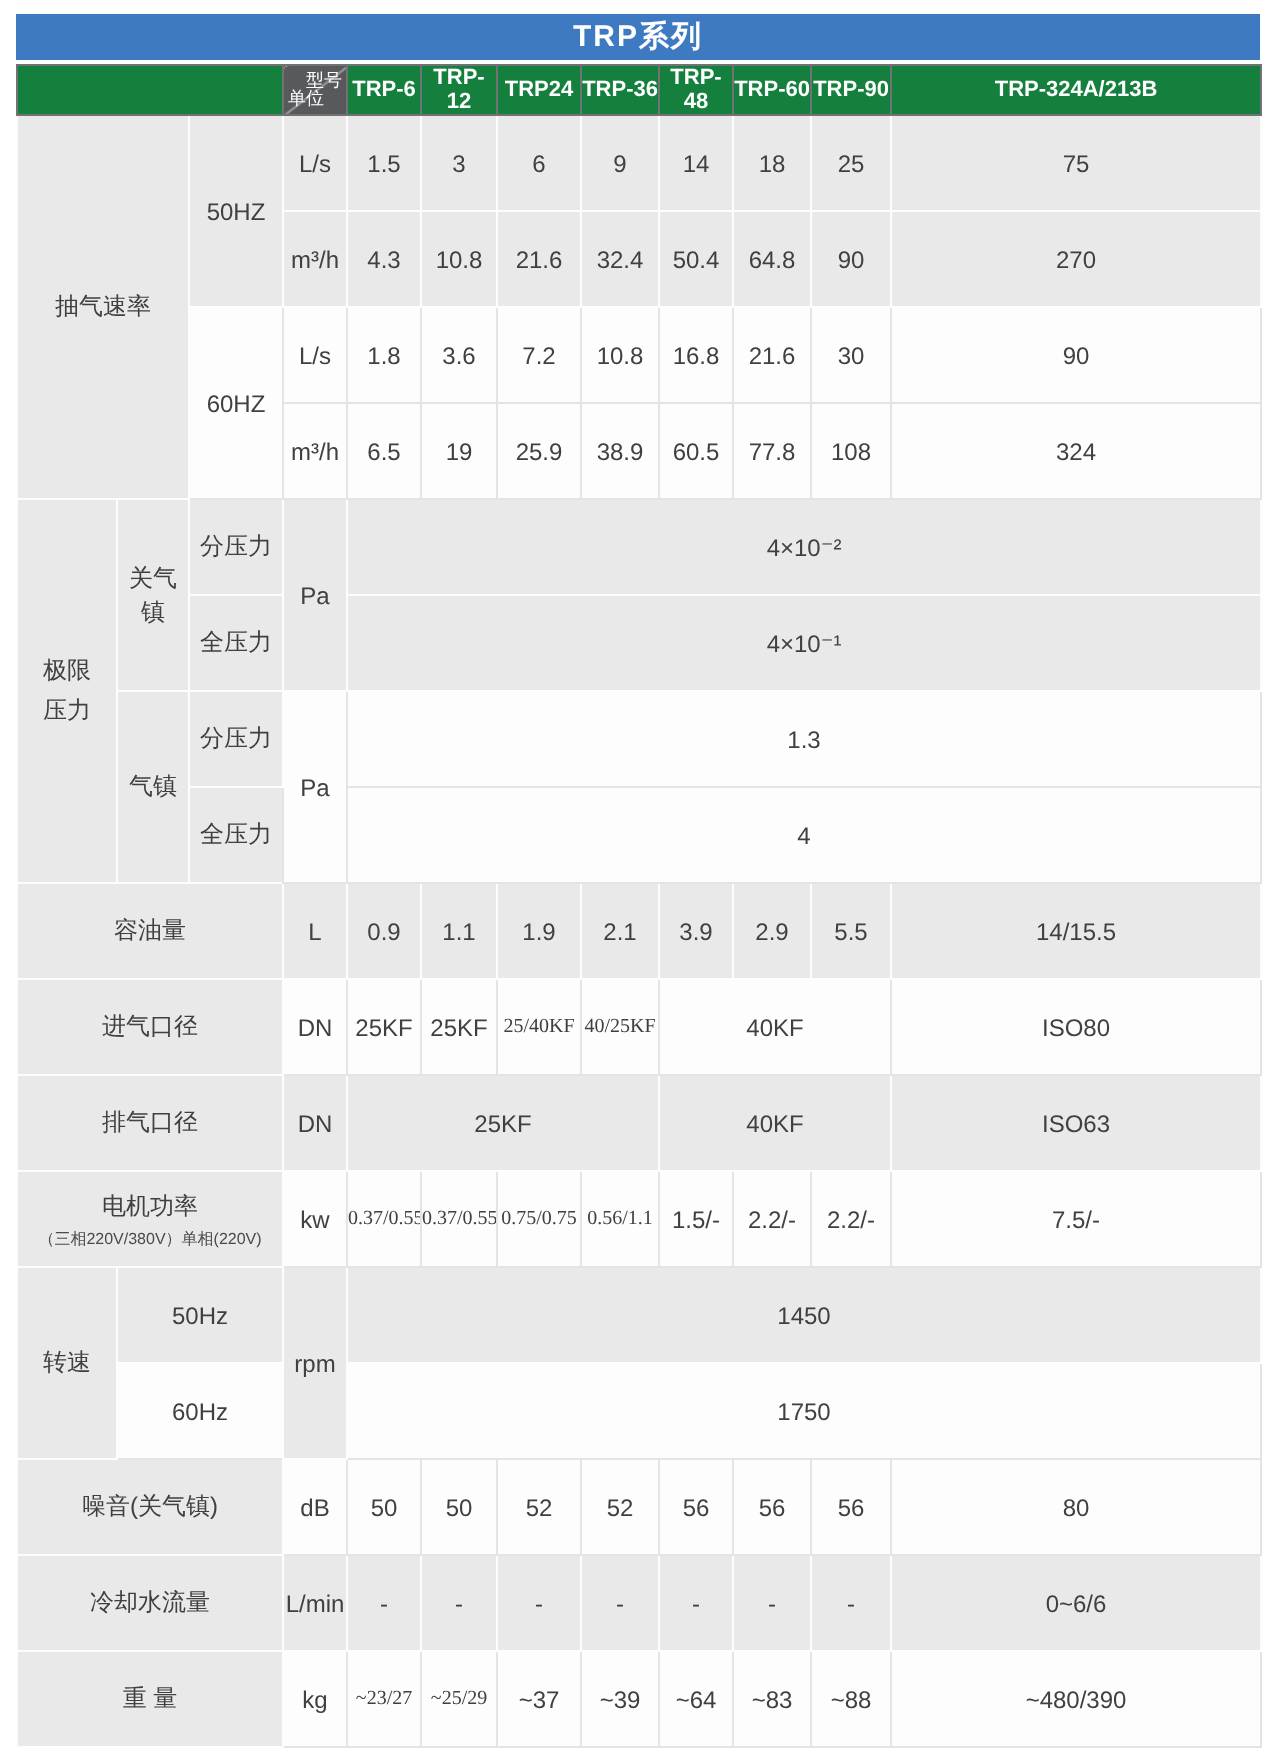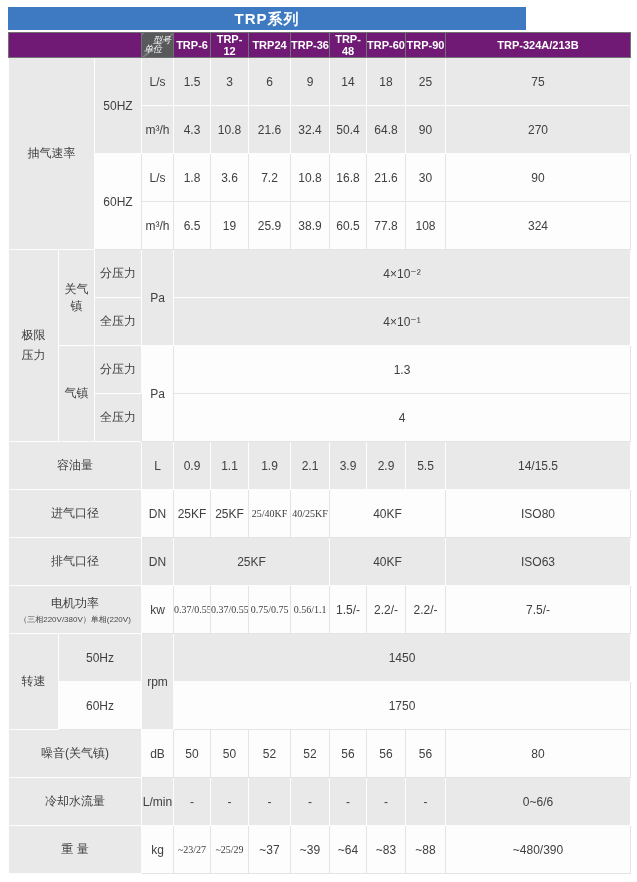--- a/index.html
+++ b/index.html
@@ -1,45 +1,44 @@
 <!DOCTYPE html>
 <html><head>
 <meta charset="utf-8">
 <style>
   html,body { margin:0; padding:0; background:#ffffff; }
   body { width:637px; height:882px; font-family:"Liberation Sans","DejaVu Sans",sans-serif; }
   .page { padding:7px 7px 0 8px; }
 
   .title-bar {
-    width:518px; height:23px; line-height:23px;
+    width:622px; height:23px; line-height:23px;
     background:#3d7ac1; color:#ffffff;
     font-size:15px; font-weight:bold; text-align:center; letter-spacing:1px;
     margin-bottom:2px;
   }
 
   table { border-collapse:collapse; width:622px; table-layout:fixed; }
   thead tr { height:25px; }
   tbody tr { height:48px; }
   td {
     text-align:center; vertical-align:middle;
     font-size:12px; color:#404040; padding:0; overflow:hidden;
   }
 
   
   .hdr {
-    background:#701a75; color:#ffffff;
+    background:#15803d; color:#ffffff;
     font-weight:bold; font-size:11px;
     border:1px solid #717274;
   }
   .corner {
     position:relative;
     background-color:#58595b;
     background-image:linear-gradient(to bottom right,
       transparent calc(50% - 1px), #9d9ea0 50%, transparent calc(50% + 1px));
-    font-style:italic;
   }
   .c-top { position:absolute; top:1px; right:2px; font-size:9px; font-weight:normal; }
   .c-bot { position:absolute; bottom:1px; left:2px; font-size:9px; font-weight:normal;text-align:center; }
 
   
   .g { background:#e9e9e9; border:1px solid #fdfdfd; }
   .w { background:#fdfdfd; border:1px solid #e4e4e4; }
 
   .two-line { display:inline-block; width:2.2em; line-height:1.6; }
   .sub { font-size:8px; color:#4a4a4a; margin-top:2px; }

